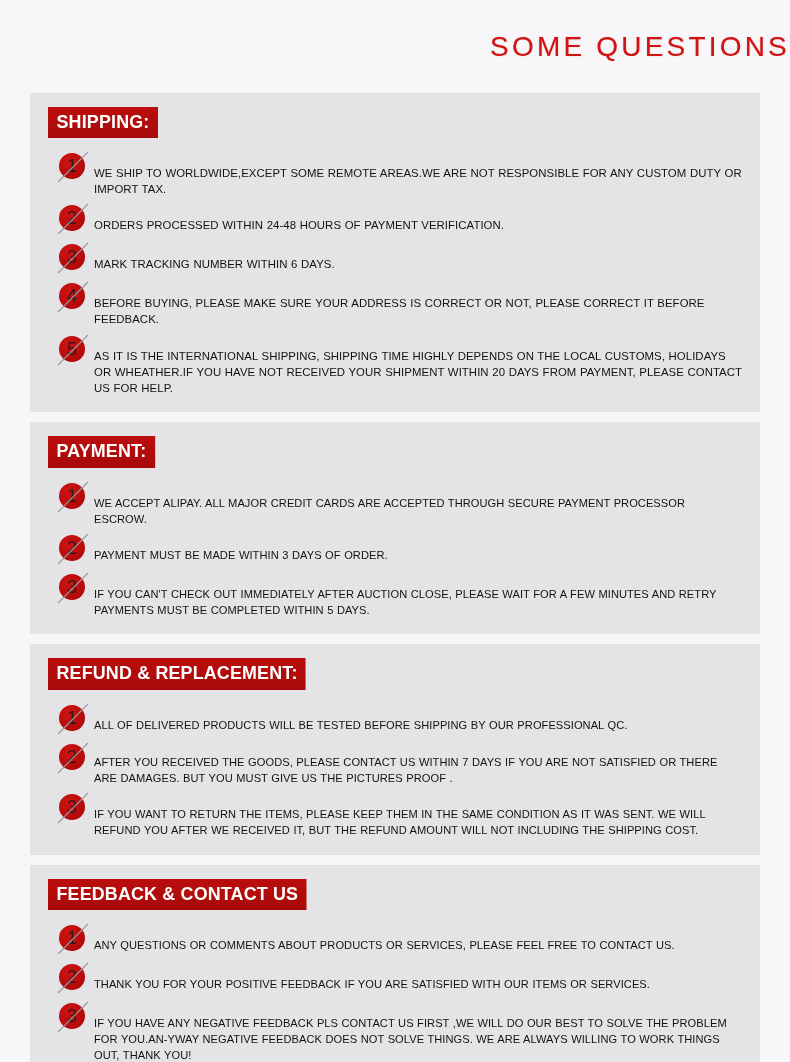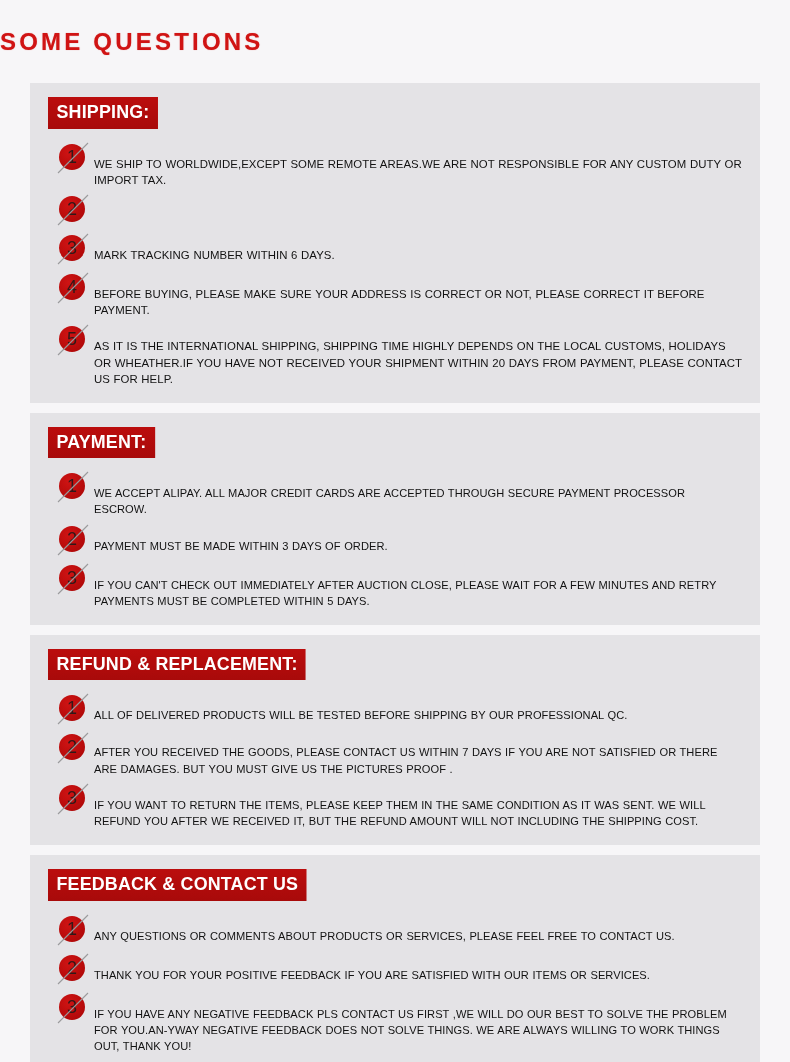--- a/index.html
+++ b/index.html
@@ -17,25 +17,25 @@
   }
   .page {
     position: relative;
     width: 790px;
     height: 1062px;
     background: #f7f6f8;
   }
 
   
   .page-title {
-    text-align: left;
+    text-align: right;
     color: #d01414;
     font-family: "Liberation Sans", sans-serif;
-    font-weight: bold;
-    font-size: 24px;
+    font-weight: normal;
+    font-size: 28px;
     letter-spacing: 3.2px;
     line-height: 1;
     padding-top: 14px;
     padding-bottom: 13px;
     text-shadow: 0 0 1px rgba(208,20,20,0.45);
     white-space: nowrap;
   }
 
   
   .panels {
@@ -164,20 +164,21 @@
         </div>
 
         <div class="item">
           <span class="badge">
             <span class="disc"></span>
             <span class="num">2</span>
             <svg class="slash" viewBox="0 0 34 34">
                 <line x1="2" y1="32" x2="32" y2="2"></line>
               </svg>
           </span>
+          <span class="item-text">ORDERS PROCESSED WITHIN 24-48 HOURS OF PAYMENT VERIFICATION.</span>
         </div>
 
         <div class="item">
           <span class="badge">
             <span class="disc"></span>
             <span class="num">3</span>
             <svg class="slash" viewBox="0 0 34 34">
                 <line x1="2" y1="32" x2="32" y2="2"></line>
               </svg>
           </span>
@@ -185,21 +186,21 @@
         </div>
 
         <div class="item">
           <span class="badge">
             <span class="disc"></span>
             <span class="num">4</span>
             <svg class="slash" viewBox="0 0 34 34">
                 <line x1="2" y1="32" x2="32" y2="2"></line>
               </svg>
           </span>
-          <span class="item-text">BEFORE BUYING, PLEASE MAKE SURE YOUR ADDRESS IS CORRECT OR NOT, PLEASE CORRECT IT BEFORE PAYMENT.</span>
+          <span class="item-text">BEFORE BUYING, PLEASE MAKE SURE YOUR ADDRESS IS CORRECT OR NOT, PLEASE CORRECT IT BEFORE FEEDBACK.</span>
         </div>
 
         <div class="item">
           <span class="badge">
             <span class="disc"></span>
             <span class="num">5</span>
             <svg class="slash" viewBox="0 0 34 34">
                 <line x1="2" y1="32" x2="32" y2="2"></line>
               </svg>
           </span>

